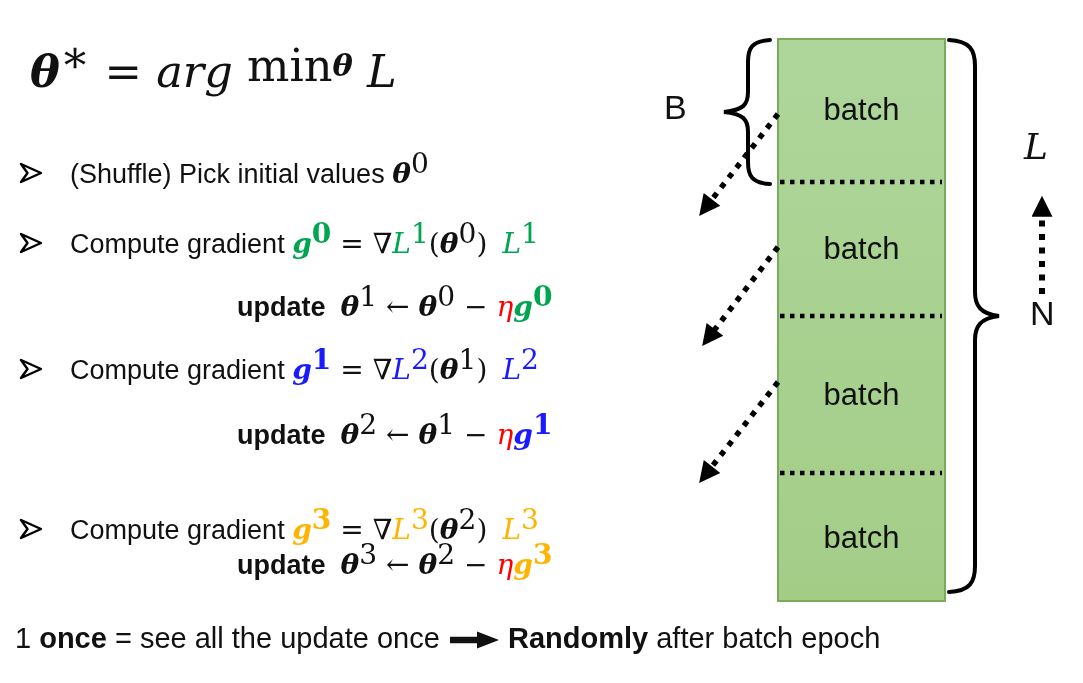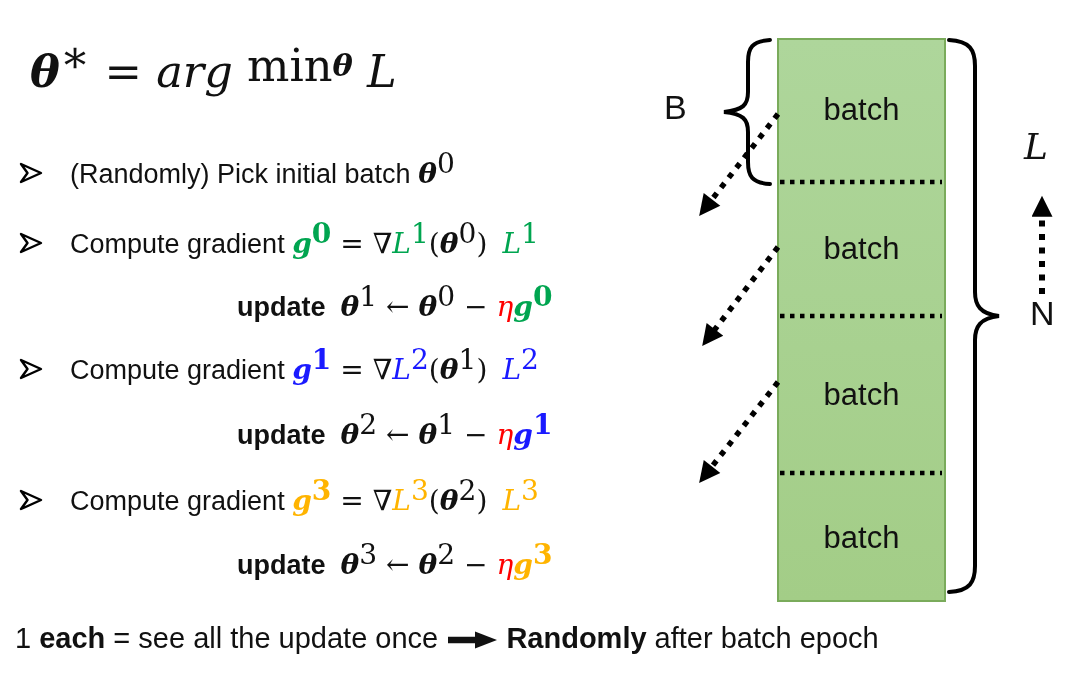--- a/index.html
+++ b/index.html
@@ -26,41 +26,41 @@
 </style>
 </head>
 <body>
 
 <div class="slide">
 
   <div class="line argmin" style="left:30px;top:44px;"><span class="serif" style="font-weight: bold; font-style: italic;">θ</span><sup class="serif">∗</sup><span class="serif"> = </span><span class="serif" style="font-style: italic;">arg </span><span class="stack serif"><span class="top">min</span><span class="bot">θ</span></span><span class="serif"> </span><span class="serif" style="font-style: italic;">L</span></div>
 
   <div class="line" style="left:18px;top:156px;"><span class="bullet-icon"><svg width="26" height="24" viewBox="0 0 24 24">
           <path d="M2 3 L22 12 L2 21 L8.5 12 Z" fill="#ffffff" stroke="#000000" stroke-width="2.4" stroke-linejoin="round"></path>
-        </svg></span><span><span>(Randomly) Pick initial batch </span><span class="serif" style="font-weight: bold; font-style: italic;">θ</span><sup class="serif">0</sup></span></div>
+        </svg></span><span><span>(Shuffle) Pick initial values </span><span class="serif" style="font-weight: bold; font-style: italic;">θ</span><sup class="serif">0</sup></span></div>
 
   <div class="line" style="left:18px;top:226px;"><span class="bullet-icon"><svg width="26" height="24" viewBox="0 0 24 24">
           <path d="M2 3 L22 12 L2 21 L8.5 12 Z" fill="#ffffff" stroke="#000000" stroke-width="2.4" stroke-linejoin="round"></path>
         </svg></span><span><span>Compute gradient </span><span class="serif" style="color: rgb(0, 165, 80); font-weight: bold; font-style: italic;">g</span><sup class="serif" style="color: rgb(0, 165, 80); font-weight: bold;">0</sup><span class="serif"> = </span><span class="serif">∇</span><span class="serif" style="color: rgb(0, 165, 80); font-style: italic;">L</span><sup class="serif" style="color: rgb(0, 165, 80);">1</sup><span class="serif">(</span><span class="serif" style="font-weight: bold; font-style: italic;">θ</span><sup class="serif">0</sup><span class="serif">)</span><span>  </span><span class="serif" style="color: rgb(0, 165, 80); font-style: italic;">L</span><sup class="serif" style="color: rgb(0, 165, 80);">1</sup></span></div>
 
   <div class="line" style="left:237px;top:289px;"><span style="font-weight: bold;">update</span><span>  </span><span class="serif" style="font-weight: bold; font-style: italic;">θ</span><sup class="serif">1</sup><span class="serif"> ← </span><span class="serif" style="font-weight: bold; font-style: italic;">θ</span><sup class="serif">0</sup><span class="serif"> − </span><span class="serif" style="color: rgb(255, 0, 0); font-style: italic;">η</span><span class="serif" style="color: rgb(0, 165, 80); font-weight: bold; font-style: italic;">g</span><sup class="serif" style="color: rgb(0, 165, 80); font-weight: bold;">0</sup></div>
 
   <div class="line" style="left:18px;top:352px;text-align:center;"><span class="bullet-icon"><svg width="26" height="24" viewBox="0 0 24 24">
           <path d="M2 3 L22 12 L2 21 L8.5 12 Z" fill="#ffffff" stroke="#000000" stroke-width="2.4" stroke-linejoin="round"></path>
         </svg></span><span><span>Compute gradient </span><span class="serif" style="color: rgb(26, 26, 255); font-weight: bold; font-style: italic;">g</span><sup class="serif" style="color: rgb(26, 26, 255); font-weight: bold;">1</sup><span class="serif"> = </span><span class="serif">∇</span><span class="serif" style="color: rgb(26, 26, 255); font-style: italic;">L</span><sup class="serif" style="color: rgb(26, 26, 255);">2</sup><span class="serif">(</span><span class="serif" style="font-weight: bold; font-style: italic;">θ</span><sup class="serif">1</sup><span class="serif">)</span><span>  </span><span class="serif" style="color: rgb(26, 26, 255); font-style: italic;">L</span><sup class="serif" style="color: rgb(26, 26, 255);">2</sup></span></div>
 
   <div class="line" style="left:237px;top:417px;"><span style="font-weight: bold;">update</span><span>  </span><span class="serif" style="font-weight: bold; font-style: italic;">θ</span><sup class="serif">2</sup><span class="serif"> ← </span><span class="serif" style="font-weight: bold; font-style: italic;">θ</span><sup class="serif">1</sup><span class="serif"> − </span><span class="serif" style="color: rgb(255, 0, 0); font-style: italic;">η</span><span class="serif" style="color: rgb(26, 26, 255); font-weight: bold; font-style: italic;">g</span><sup class="serif" style="color: rgb(26, 26, 255); font-weight: bold;">1</sup></div>
 
-  <div class="line" style="left:18px;top:483px;"><span class="bullet-icon"><svg width="26" height="24" viewBox="0 0 24 24">
+  <div class="line" style="left:18px;top:512px;"><span class="bullet-icon"><svg width="26" height="24" viewBox="0 0 24 24">
           <path d="M2 3 L22 12 L2 21 L8.5 12 Z" fill="#ffffff" stroke="#000000" stroke-width="2.4" stroke-linejoin="round"></path>
         </svg></span><span><span>Compute gradient </span><span class="serif" style="color: rgb(255, 180, 0); font-weight: bold; font-style: italic;">g</span><sup class="serif" style="color: rgb(255, 180, 0); font-weight: bold;">3</sup><span class="serif"> = </span><span class="serif">∇</span><span class="serif" style="color: rgb(255, 180, 0); font-style: italic;">L</span><sup class="serif" style="color: rgb(255, 180, 0);">3</sup><span class="serif">(</span><span class="serif" style="font-weight: bold; font-style: italic;">θ</span><sup class="serif">2</sup><span class="serif">)</span><span>  </span><span class="serif" style="color: rgb(255, 180, 0); font-style: italic;">L</span><sup class="serif" style="color: rgb(255, 180, 0);">3</sup></span></div>
 
   <div class="line" style="left:237px;top:547px;"><span style="font-weight: bold;">update</span><span>  </span><span class="serif" style="font-weight: bold; font-style: italic;">θ</span><sup class="serif">3</sup><span class="serif"> ← </span><span class="serif" style="font-weight: bold; font-style: italic;">θ</span><sup class="serif">2</sup><span class="serif"> − </span><span class="serif" style="color: rgb(255, 0, 0); font-style: italic;">η</span><span class="serif" style="color: rgb(255, 180, 0); font-weight: bold; font-style: italic;">g</span><sup class="serif" style="color: rgb(255, 180, 0); font-weight: bold;">3</sup></div>
 
-  <div class="line footer" style="left:15px;top:620px;"><span>1 </span><span style="font-weight: bold;">each</span><span> = see all the update once </span><span class="icon-arrow"><svg width="52" height="18" viewBox="0 0 52 18">
+  <div class="line footer" style="left:15px;top:620px;"><span>1 </span><span style="font-weight: bold;">once</span><span> = see all the update once </span><span class="icon-arrow"><svg width="52" height="18" viewBox="0 0 52 18">
           <line x1="2" y1="9" x2="31" y2="9" stroke="#111" stroke-width="6.5"></line>
           <polygon points="29,0.5 51,9 29,17.5" fill="#111"></polygon>
         </svg></span><span> </span><span style="font-weight: bold;">Randomly</span><span> after batch epoch</span></div>
 
   <div class="batch-rect"></div>
   <div class="batch-label" style="top:38px;height:144px;">batch</div>
   <div class="batch-label" style="top:182px;height:134px;">batch</div>
   <div class="batch-label" style="top:316px;height:157px;">batch</div>
   <div class="batch-label" style="top:473px;height:129px;">batch</div>
 

